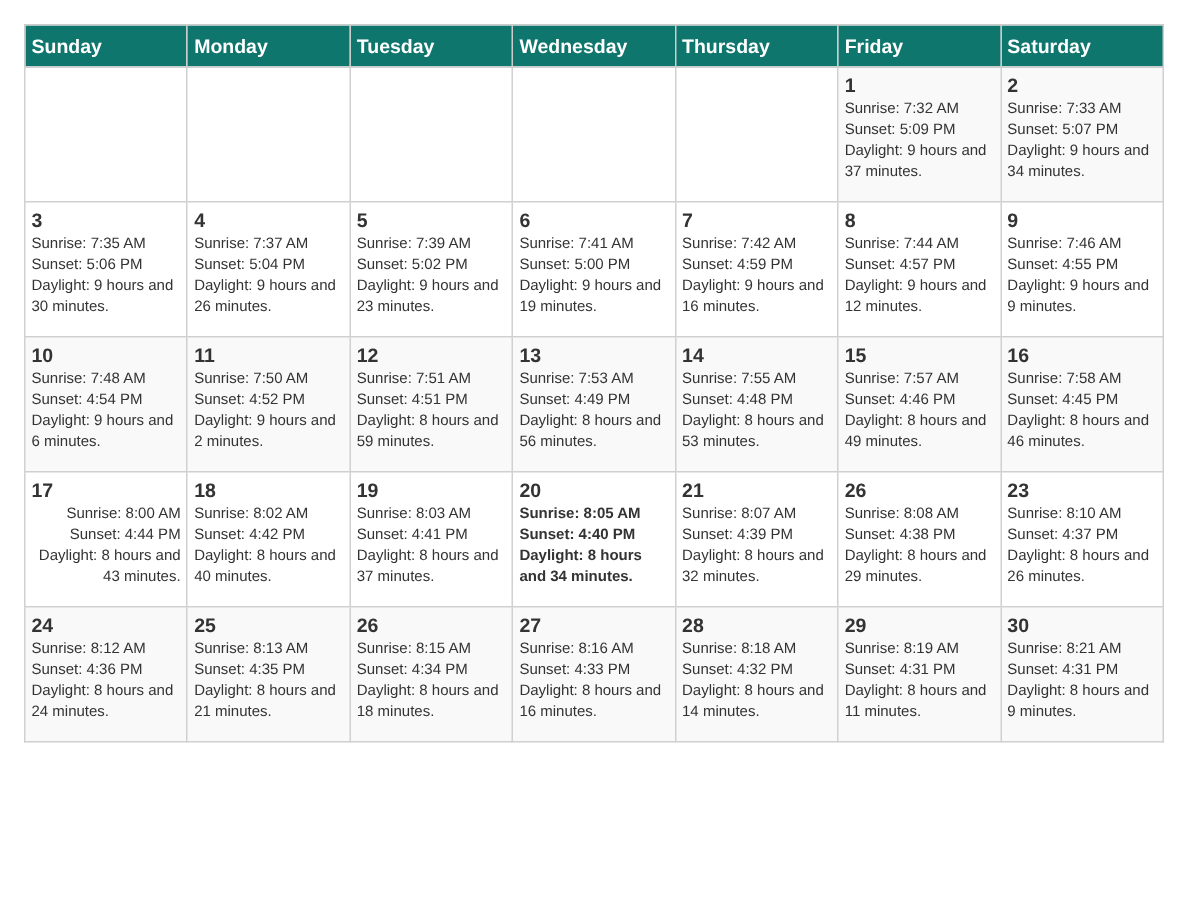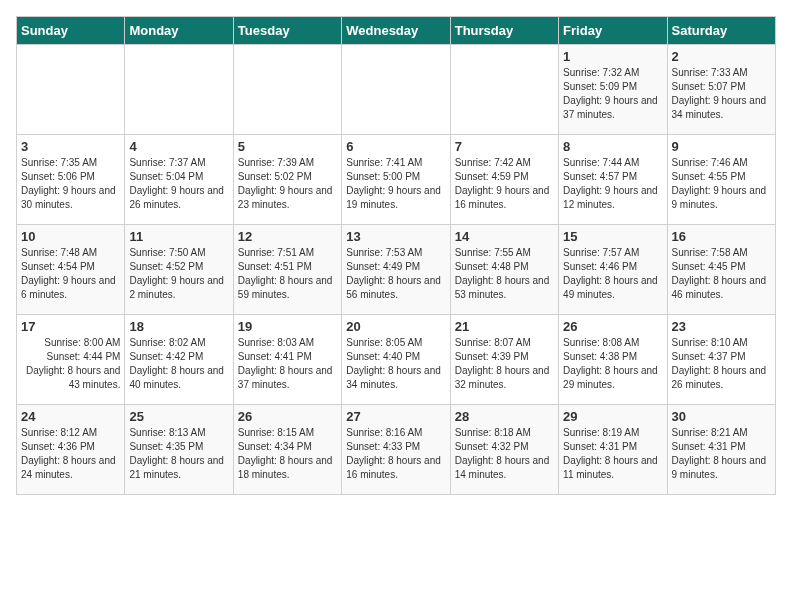--- a/index.html
+++ b/index.html
@@ -162,21 +162,21 @@
 Daylight: 8 hours and 40 minutes.</div>
           </td>
           <td>
             <span class="day-num">19</span>
             <div class="day-info" style="white-space: pre-line;">Sunrise: 8:03 AM
 Sunset: 4:41 PM
 Daylight: 8 hours and 37 minutes.</div>
           </td>
           <td>
             <span class="day-num">20</span>
-            <div class="day-info" style="white-space: pre-line;">Sunrise: 8:05 AM
+            <div class="day-info" style="white-space: pre-line; font-weight: bold;">Sunrise: 8:05 AM
 Sunset: 4:40 PM
 Daylight: 8 hours and 34 minutes.</div>
           </td>
           <td>
             <span class="day-num">21</span>
             <div class="day-info" style="white-space: pre-line;">Sunrise: 8:07 AM
 Sunset: 4:39 PM
 Daylight: 8 hours and 32 minutes.</div>
           </td>
           <td>

